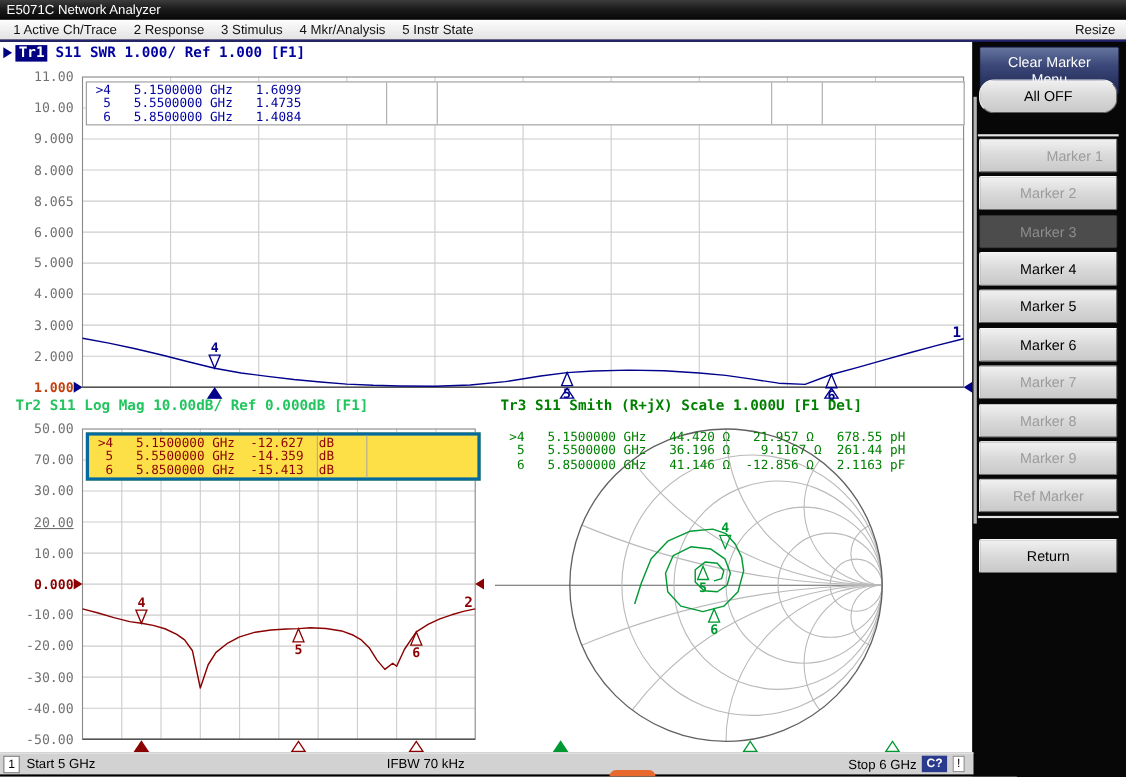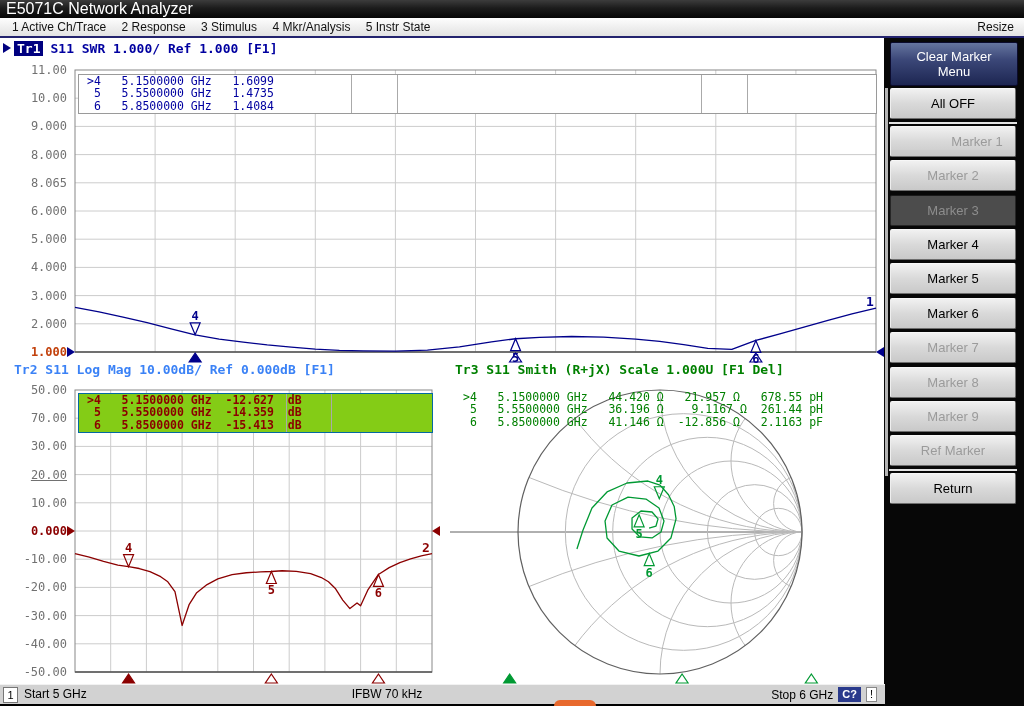--- a/index.html
+++ b/index.html
@@ -1,41 +1,41 @@
 <!DOCTYPE html>
 <html><head>
 <meta charset="utf-8">
 <style>
   html,body{margin:0;padding:0;}
   body{width:1024px;height:706px;position:relative;overflow:hidden;background:#000;
        font-family:"Liberation Sans",sans-serif;}
   #titlebar{position:absolute;left:0;top:0;width:1024px;height:18px;
       background:linear-gradient(180deg,#3c3c3c 0%,#1c1c1c 45%,#060606 100%);
-      color:#fff;font-size:16px;line-height:18px;padding-left:6px;box-sizing:border-box;z-index:30;}
+      color:#fff;font-size:12px;line-height:18px;padding-left:6px;box-sizing:border-box;z-index:30;}
   #menubar{position:absolute;left:0;top:18px;width:1024px;height:18px;
       background:linear-gradient(180deg,#fdfdfd 0%,#eeeeee 55%,#e2e2e2 100%);
       border-bottom:1px solid #b5b5b5;font-size:12px;color:#111;line-height:18px;z-index:30;}
   #menubar .mi{display:inline-block;margin-left:12px;cursor:default;}
   #menu-resize{position:absolute;right:10px;top:0;}
   #menu-underline{position:absolute;left:0;top:36px;width:1024px;height:2px;background:#23236e;z-index:30;}
   #screen{position:absolute;left:0;top:38px;width:884px;height:646px;background:#fff;z-index:1;}
   #gfx{position:absolute;left:0;top:0;width:1024px;height:706px;z-index:5;pointer-events:none;}
   .hdr{position:absolute;font:bold 13px "DejaVu Sans Mono",monospace;z-index:10;white-space:pre;}
   #tr1-header{left:14px;top:41px;color:#0000a0;}
   #tr1-arrow{position:absolute;left:3px;top:43px;width:0;height:0;z-index:10;
       border-left:8px solid #000080;border-top:5px solid transparent;border-bottom:5px solid transparent;}
   #tr1-badge{background:#000080;color:#fff;padding:0 3px;margin-right:7px;}
-  #tr2-header{left:14px;top:362px;color:#3b82f6;text-align:right;}
+  #tr2-header{left:14px;top:362px;color:#22c55e;text-align:right;}
   #tr3-header{left:455px;top:362px;color:#008000;}
   .ytick{position:absolute;width:58px;text-align:right;font:12px "DejaVu Sans Mono",monospace;
       color:#717171;z-index:10;}
   .ytick.ref{font-weight:bold;}
   .mtable{position:absolute;z-index:10;font:11.5px "DejaVu Sans Mono",monospace;}
   #tr1-table{left:78px;top:74px;width:797px;height:38px;border:1px solid #9a9a9a;background:#fff;color:#0000a0;}
-  #tr2-table{left:78px;top:393px;width:353px;height:38px;border:1px solid #0369a1;background:#84cc16;color:#8b0000;font-weight:bold;}
+  #tr2-table{left:78px;top:393px;width:353px;height:38px;border:3px solid #0369a1;background:#fde047;color:#8b0000;}
   #tr3-table{left:455px;top:391px;width:420px;height:40px;color:#008000;}
   .mrow{white-space:pre;line-height:12.4px;padding-left:8px;}
   .tdiv{position:absolute;top:0;width:1px;height:100%;background:#aaa;}
   #sidebar{position:absolute;left:884px;top:38px;width:140px;height:668px;background:#070707;z-index:10;}
   #sk-strip{position:absolute;left:1px;top:50px;width:3px;height:388px;background:#b4b4b4;}
   #sk-header{position:absolute;left:6px;top:4px;width:126px;height:42px;border:1px solid #0b0b2d;border-radius:2px;
       background:linear-gradient(180deg,#65759f 0%,#3b4778 40%,#1d2652 100%);
       color:#fff;font-size:13px;display:flex;flex-direction:column;align-items:center;justify-content:center;}
   .softkey{position:absolute;left:6px;width:126px;height:31px;box-sizing:border-box;border:1px solid #6e6e6e;
       border-top-color:#f7f7f7;border-left-color:#eee;border-radius:2px;
@@ -204,34 +204,34 @@
     <div class="mrow"> 5   5.5500000 GHz   36.196 Ω    9.1167 Ω  261.44 pH</div>
     <div class="mrow"> 6   5.8500000 GHz   41.146 Ω  -12.856 Ω   2.1163 pF</div>
   </div>
 
 <div id="sidebar">
   <div id="sk-strip"></div>
   <div id="sk-header">
     <span>Clear Marker</span>
     <span>Menu</span>
   </div>
-<div class="softkey" style="top: 50px;">All OFF</div>
+<div class="softkey" style="top: 34px; border-radius: 14px;">All OFF</div>
     <div class="sk-sep" style="top: 84px;"></div>
     <div class="softkey disabled" style="top: 88px; padding-left: 48px;">Marker 1</div>
     <div class="softkey disabled" style="top: 122px;">Marker 2</div>
     <div class="softkey pressed" style="top: 157px;">Marker 3</div>
     <div class="softkey" style="top: 191px;">Marker 4</div>
     <div class="softkey" style="top: 225px;">Marker 5</div>
     <div class="softkey" style="top: 260px; text-align: right;">Marker 6</div>
     <div class="softkey disabled" style="top: 294px;">Marker 7</div>
     <div class="softkey disabled" style="top: 329px;">Marker 8</div>
     <div class="softkey disabled" style="top: 363px;">Marker 9</div>
     <div class="softkey disabled" style="top: 397px;">Ref Marker</div>
     <div class="sk-sep" style="top: 431px;"></div>
-    <div class="softkey" style="top: 435px;">Return</div>
+    <div class="softkey" style="top: 452px;">Return</div>
   </div>
 
 <div id="statusbar">
   <div id="chan-box">1</div>
   <div id="status-ifbw">IFBW 70 kHz</div>
   <div id="status-start">Start 5 GHz</div>
   <div id="status-right">
     <span>Stop 6 GHz</span>
     <span id="cal-badge">C?</span>
     <span id="warn-badge">!</span>

